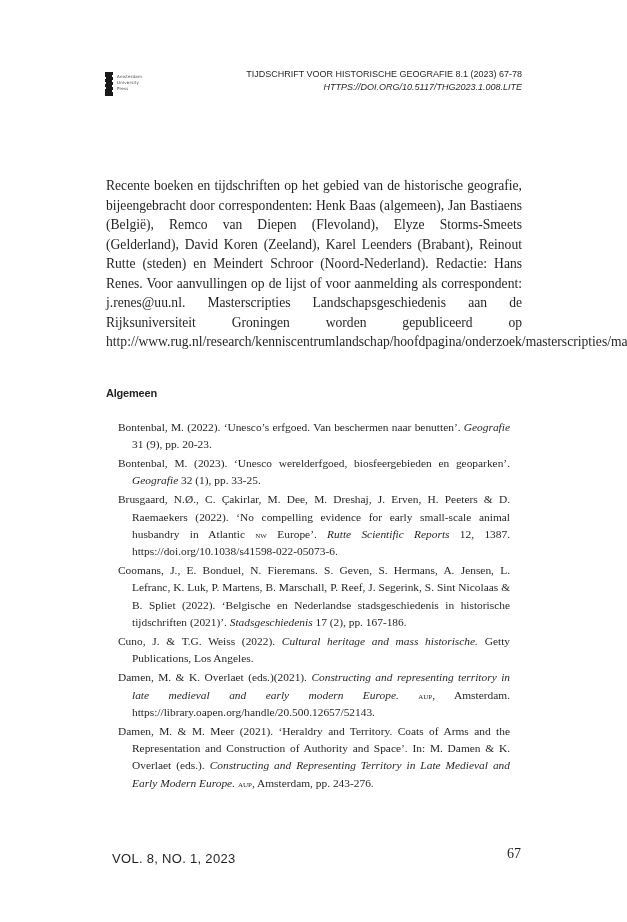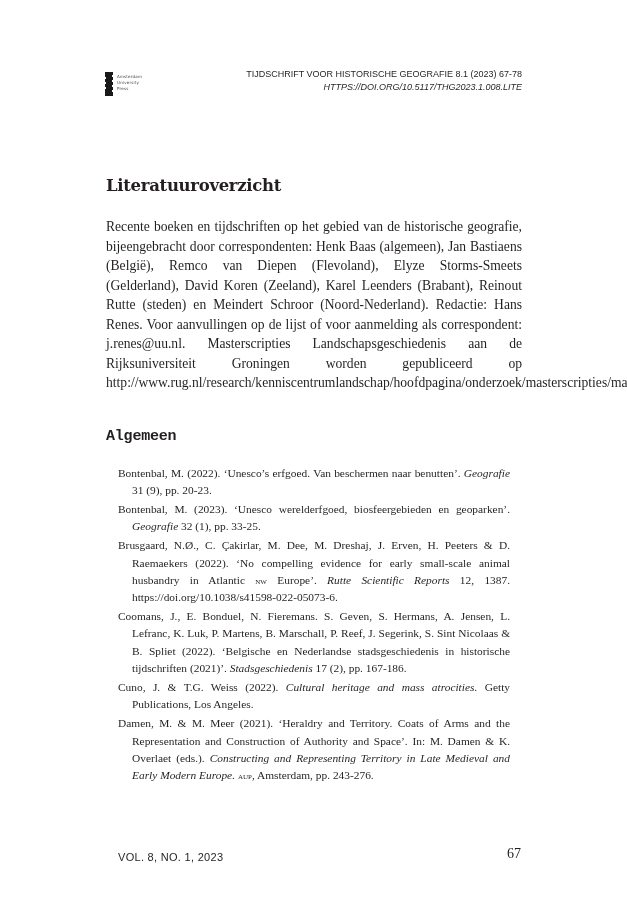--- a/index.html
+++ b/index.html
@@ -11,28 +11,28 @@
   .logo-mark::before { top: 5px; box-shadow: 0 5px 0 #fff, 0 10px 0 #fff; }
   .logo-mark::after { top: 3px; left: 7px; box-shadow: 0 5px 0 #fff, 0 10px 0 #fff, 0 15px 0 #fff; }
   .logo-text { position: absolute; left: 12px; top: 2px; font-family: "DejaVu Sans", sans-serif;
                font-size: 4px; line-height: 6px; color: #444; letter-spacing: 0.2px; }
   .running-head { position: absolute; right: 105px; top: 68px; text-align: right;
                   font-family: "Liberation Sans", sans-serif; font-size: 9px; line-height: 13px; color: #231f20; }
   .running-head .doi { font-style: italic; }
   .content { position: absolute; left: 106px; top: 176px; width: 416px; }
   h1 { font-family: "DejaVu Serif", serif; font-size: 16.5px; font-weight: bold; margin: 0 0 22px 0; letter-spacing: -0.3px; }
   .intro { font-family: "Liberation Serif", serif; font-size: 13.6px; line-height: 19.5px; margin: 0; text-align: justify; hyphens: auto; }
-  h2 { font-family: Liberation Mono, monospace; font-size: 15px; font-weight: bold; margin: 35px 0 20px 0; letter-spacing: -0.2px; }
+  h2 { font-family: Liberation Sans, sans-serif; font-size: 11px; font-weight: bold; margin: 35px 0 20px 0; letter-spacing: -0.2px; }
   .refs { margin: 12px; padding: 0; list-style: none; }
   .ref { font-family: "Liberation Serif", serif; font-size: 11.4px; line-height: 17.2px;
          padding-left: 14px; text-indent: -14px; text-align: justify; margin: 0 0 2px 0; }
   .ref i { font-style: italic; }
   .sc { font-variant: small-caps; font-size: 0.92em; text-transform: lowercase; }
-  .footer-left { position: absolute; left: 118px; top: 851px; font-family: "Liberation Sans", sans-serif;
-                 font-size: 11px; letter-spacing: 0.3px; color: #231f20; }
+  .footer-left { position: absolute; left: 112px; top: 851px; font-family: "Liberation Sans", sans-serif;
+                 font-size: 13px; letter-spacing: 0.3px; color: #231f20; }
   .footer-right { position: absolute; right: 106px; top: 846px; font-family: "Liberation Serif", serif;
                   font-size: 14px; color: #231f20; }
 </style>
 </head>
 <body>
 
 <div class="logo">
   <div class="logo-mark"></div>
   <div class="logo-text">
     <div>Amsterdam</div>
@@ -40,27 +40,27 @@
     <div>Press</div>
   </div>
 </div>
 
 <div class="running-head">
   <div>TIJDSCHRIFT VOOR HISTORISCHE GEOGRAFIE 8.1 (2023) 67-78</div>
   <div class="doi">HTTPS://DOI.ORG/10.5117/THG2023.1.008.LITE</div>
 </div>
 
 <div class="content">
-  <h1>Literatuuroverzicht</h1>
   <p class="intro">Recente boeken en tijdschriften op het gebied van de historische geografie, bijeengebracht door correspondenten: Henk Baas (algemeen), Jan Bastiaens (België), Remco van Diepen (Flevoland), Elyze Storms-Smeets (Gelderland), David Koren (Zeeland), Karel Leenders (Brabant), Reinout Rutte (steden) en Meindert Schroor (Noord-Nederland). Redactie: Hans Renes. Voor aanvullingen op de lijst of voor aanmelding als correspondent: j.renes@uu.nl. Masterscripties Landschapsgeschiedenis aan de Rijksuniversiteit Groningen worden gepubliceerd op http://www.rug.nl/research/kenniscentrumlandschap/hoofdpagina/onderzoek/masterscripties/masterscripties.</p>
   <h2>Algemeen</h2>
   <ul class="refs" id="refs">
       <li class="ref"><span>Bontenbal, M. (2022). ‘Unesco’s erfgoed. Van beschermen naar benutten’. </span><i>Geografie</i><span> 31 (9), pp. 20-23.</span></li>
       <li class="ref"><span>Bontenbal, M. (2023). ‘Unesco werelderfgoed, biosfeergebieden en geoparken’. </span><i>Geografie</i><span> 32 (1), pp. 33-25.</span></li>
       <li class="ref"><span>Brusgaard, N.Ø., C. Çakirlar, M. Dee, M. Dreshaj, J. Erven, H. Peeters &amp; D. Raemaekers (2022). ‘No compelling evidence for early small-scale animal husbandry in Atlantic </span><span class="sc">NW</span><span> Europe’. </span><i>Rutte Scientific Reports</i><span> 12, 1387. https://doi.org/10.1038/s41598-022-05073-6.</span></li>
       <li class="ref"><span>Coomans, J., E. Bonduel, N. Fieremans. S. Geven, S. Hermans, A. Jensen, L. Lefranc, K. Luk, P. Martens, B. Marschall, P. Reef, J. Segerink, S. Sint Nicolaas &amp; B. Spliet (2022). ‘Belgische en Nederlandse stadsgeschiedenis in historische tijdschriften (2021)’. </span><i>Stadsgeschiedenis</i><span> 17 (2), pp. 167-186.</span></li>
-      <li class="ref"><span>Cuno, J. &amp; T.G. Weiss (2022). </span><i>Cultural heritage and mass atrocities.</i><span> Getty Publications, Los Angeles.</span></li>
+      <li class="ref"><span>Cuno, J. &amp; T.G. Weiss (2022). </span><i>Cultural heritage and mass historische.</i><span> Getty Publications, Los Angeles.</span></li>
+      <li class="ref"><span>Damen, M. &amp; K. Overlaet (eds.)(2021). </span><i>Constructing and representing territory in late medieval and early modern Europe.</i><span> </span><span class="sc">AUP</span><span>, Amsterdam. https://library.oapen.org/handle/20.500.12657/52143.</span></li>
       <li class="ref"><span>Damen, M. &amp; M. Meer (2021). ‘Heraldry and Territory. Coats of Arms and the Representation and Construction of Authority and Space’. In: M. Damen &amp; K. Overlaet (eds.). </span><i>Constructing and Representing Territory in Late Medieval and Early Modern Europe.</i><span> </span><span class="sc">AUP</span><span>, Amsterdam, pp. 243-276.</span></li>
     </ul>
 </div>
 
 <div class="footer-left">VOL. 8, NO. 1, 2023</div>
 <div class="footer-right">67</div>
 
 </body></html>

